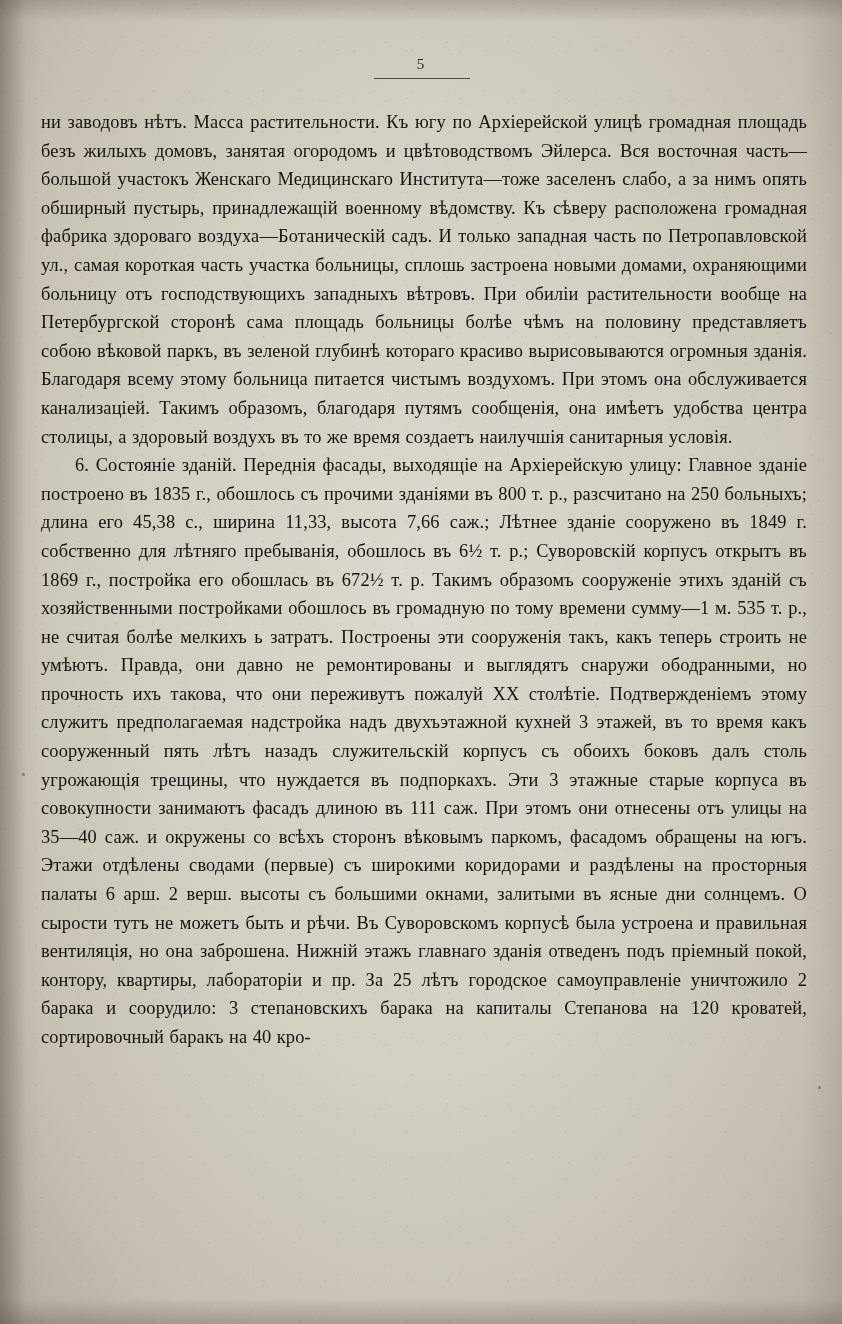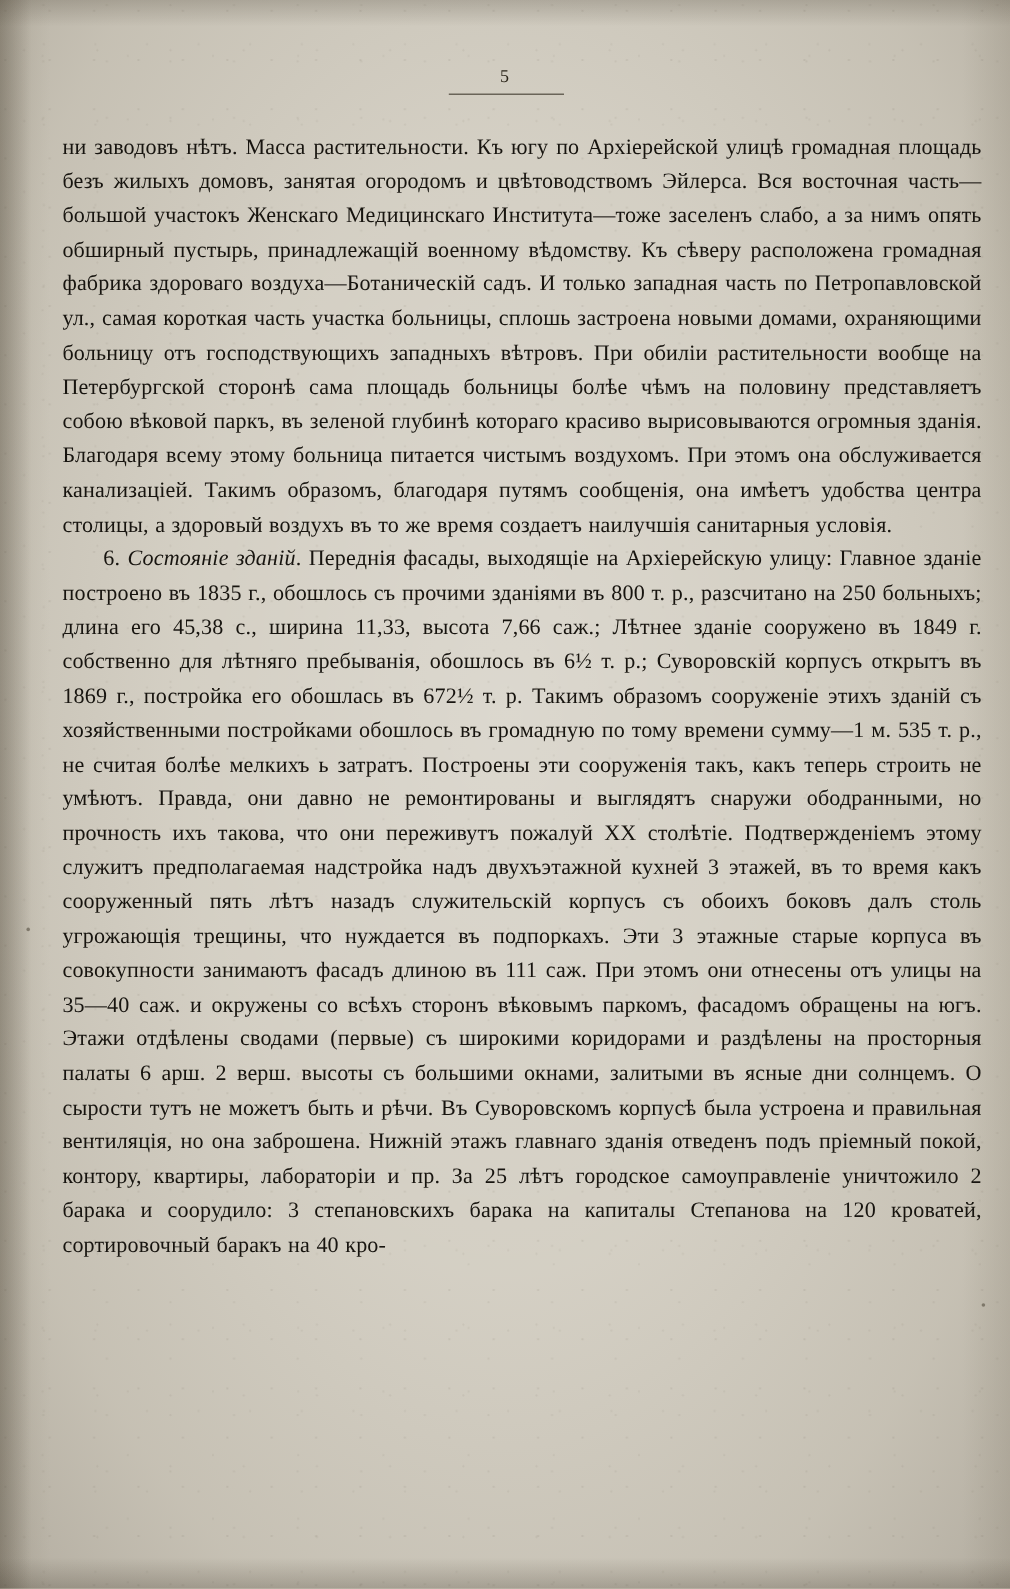--- a/index.html
+++ b/index.html
@@ -60,42 +60,41 @@
     top: 78px;
     left: 374px;
     width: 96px;
     height: 1px;
     background: #3a3428;
     opacity: 0.85;
   }
   .textblock {
     position: absolute;
     top: 108px;
-    left: 52px;
+    left: 41px;
     width: 766px;
   }
   p.para {
     margin: 0;
     font-size: 18.4px;
     line-height: 28.6px;
     text-align: justify;
     text-align-last: left;
     text-justify: inter-word;
     color: #17140f;
     letter-spacing: 0.15px;
     word-spacing: 0.6px;
   }
   p.para + p.para {
     margin-top: 0;
   }
   p.indent {
     text-indent: 34px;
   }
   .it {
-    font-style: italic;
   }
   
   .mark {
     position: absolute;
     background: #4b4334;
     opacity: 0.55;
   }
   .mark-left-dot {
     left: 22px;
     top: 773px;

